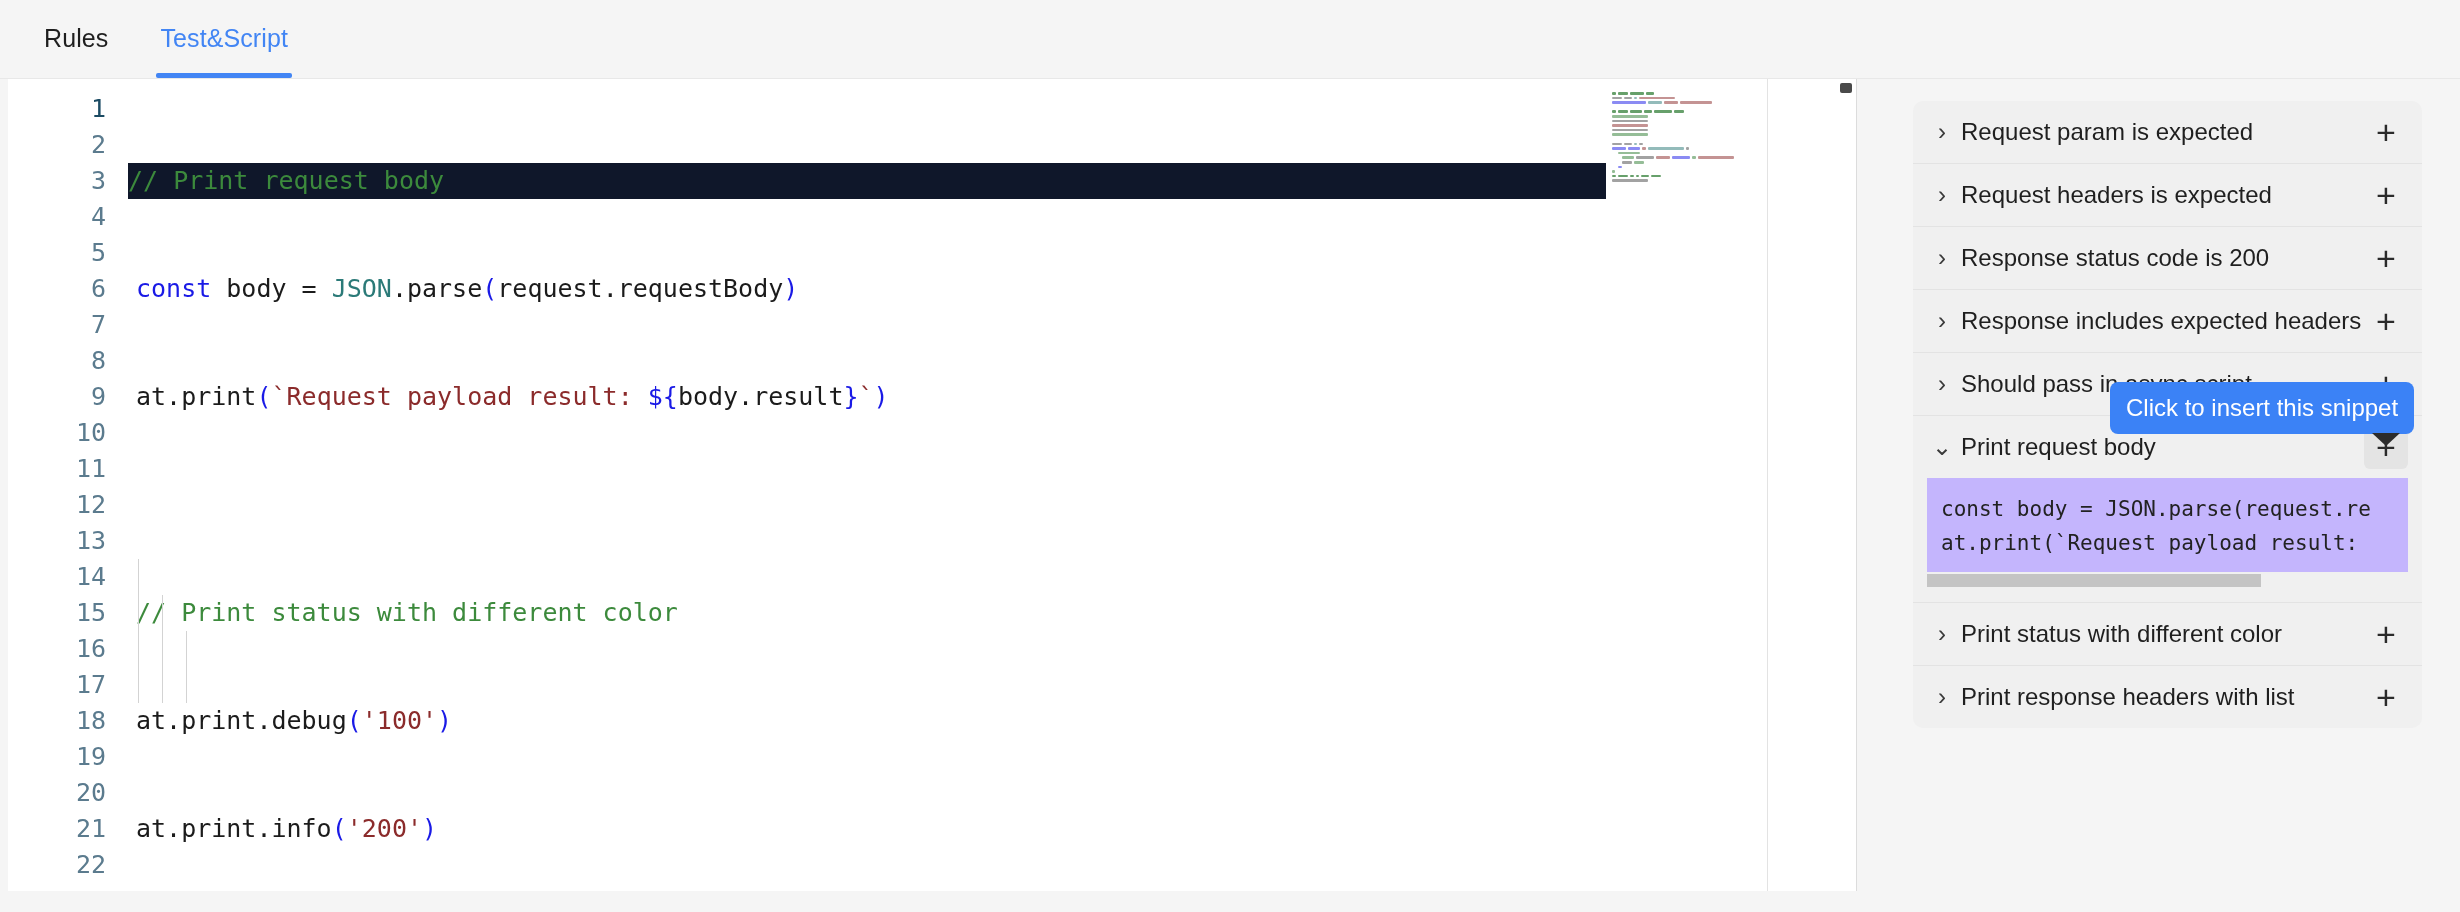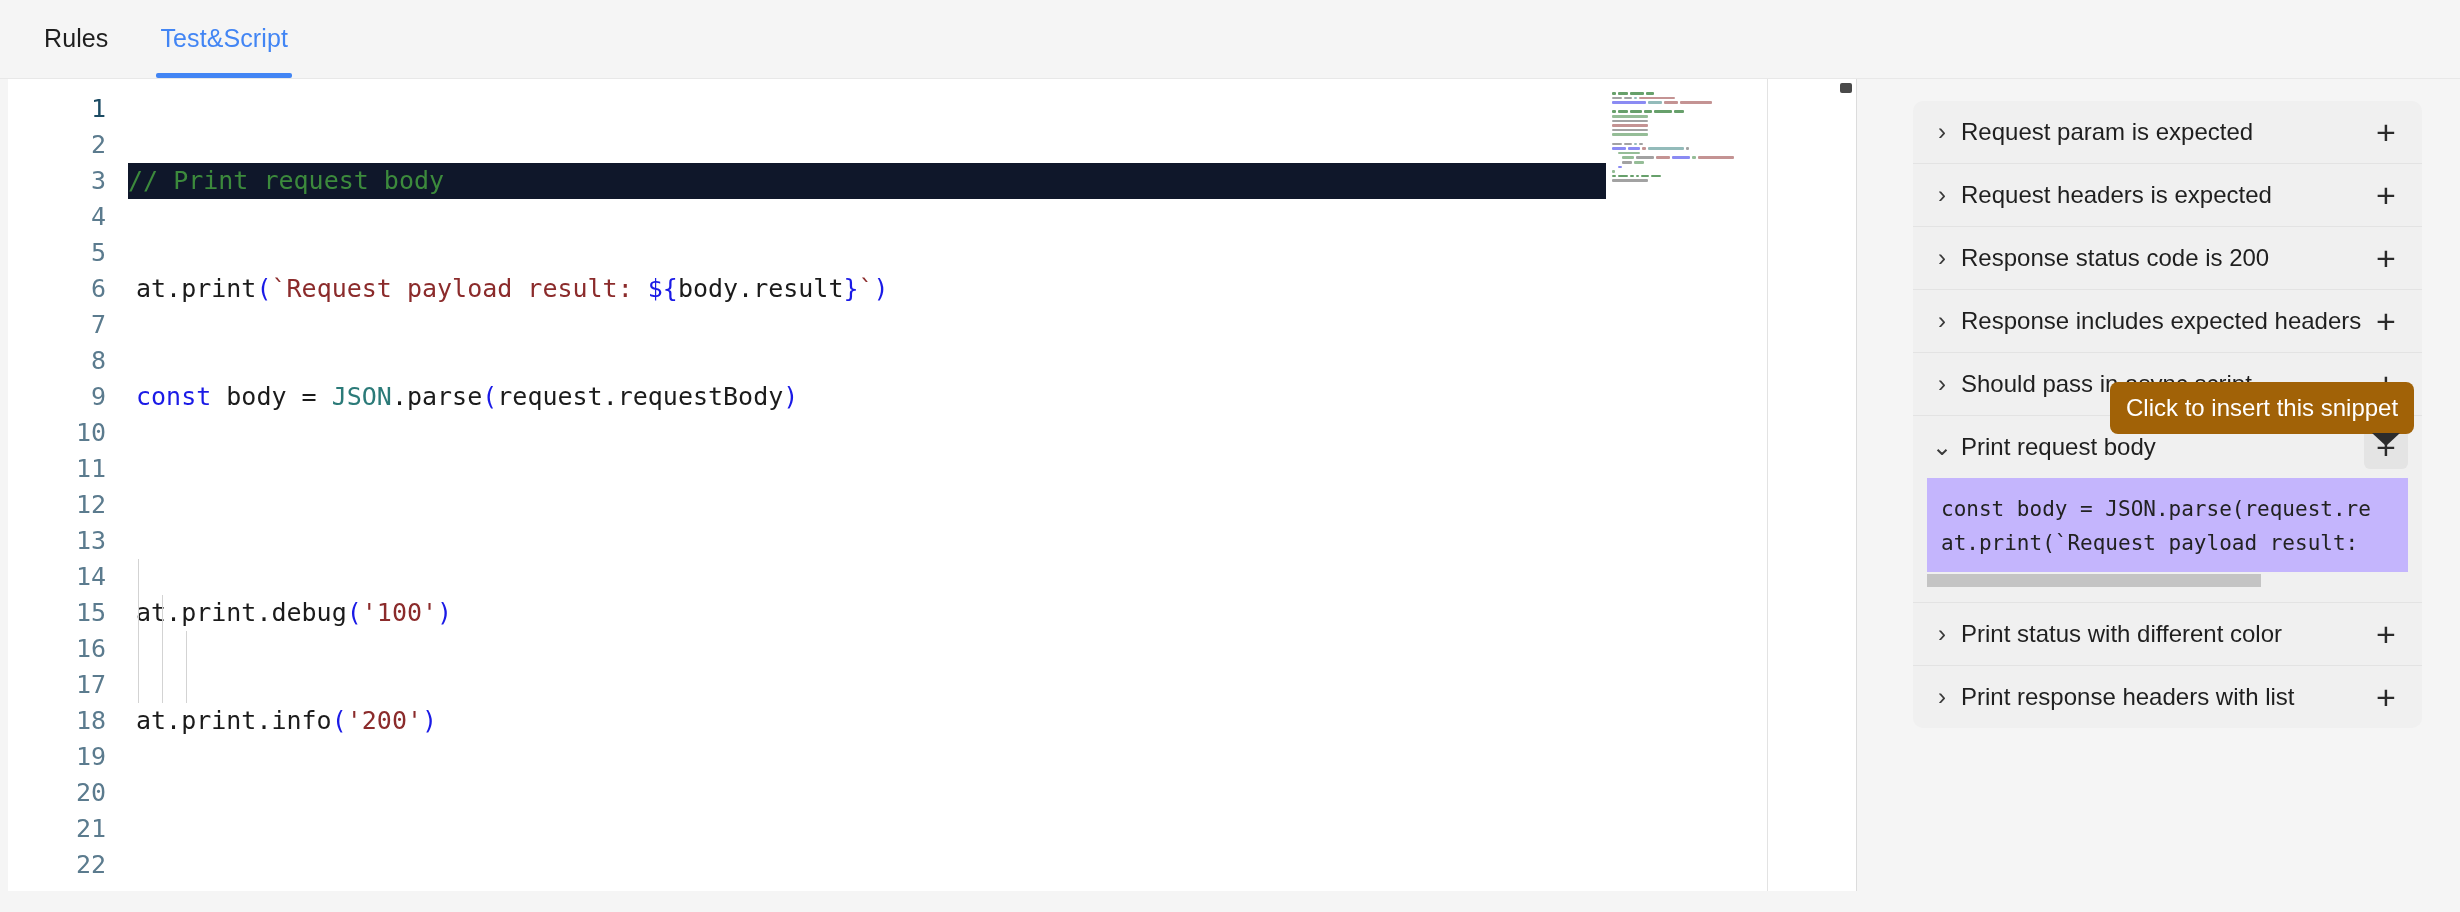--- a/index.html
+++ b/index.html
@@ -241,21 +241,21 @@
     height: 13px;
     background: #c4c4c4;
     cursor: pointer;
   }
 
   
   .tooltip {
     position: absolute;
     left: 2110px;
     top: 382px;
-    background: #a16207;
+    background: #3b82f6;
     color: #ffffff;
     font-size: 24px;
     padding: 12px 16px;
     border-radius: 8px;
     white-space: nowrap;
     z-index: 50;
   }
   .tooltip::after {
     content: "";
     position: absolute;
@@ -303,23 +303,24 @@
           <div class="ln">17</div>
           <div class="ln">18</div>
           <div class="ln">19</div>
           <div class="ln">20</div>
           <div class="ln">21</div>
           <div class="ln">22</div>
         </div>
 
       <div class="code" id="code">
         <div class="line current-line"><span class="c-com">// Print request body</span></div>
+        <div class="line"><span class="c-key">const</span><span class="c-txt"> body = </span><span class="c-cls">JSON</span><span class="c-txt">.parse</span><span class="c-pun">(</span><span class="c-txt">request.requestBody</span><span class="c-pun">)</span></div>
         <div class="line"><span class="c-txt">at.print</span><span class="c-pun">(</span><span class="c-str">`Request payload result: </span><span class="c-pun">${</span><span class="c-txt">body.result</span><span class="c-pun">}</span><span class="c-str">`</span><span class="c-pun">)</span></div>
-        <div class="line"><span class="c-key">const</span><span class="c-txt"> body = </span><span class="c-cls">JSON</span><span class="c-txt">.parse</span><span class="c-pun">(</span><span class="c-txt">request.requestBody</span><span class="c-pun">)</span></div>
         <div class="line"></div>
+        <div class="line"><span class="c-com">// Print status with different color</span></div>
         <div class="line"><span class="c-txt">at.print.debug</span><span class="c-pun">(</span><span class="c-str">'100'</span><span class="c-pun">)</span></div>
         <div class="line"><span class="c-txt">at.print.info</span><span class="c-pun">(</span><span class="c-str">'200'</span><span class="c-pun">)</span></div>
         
         
         
         
         
         
         
         

